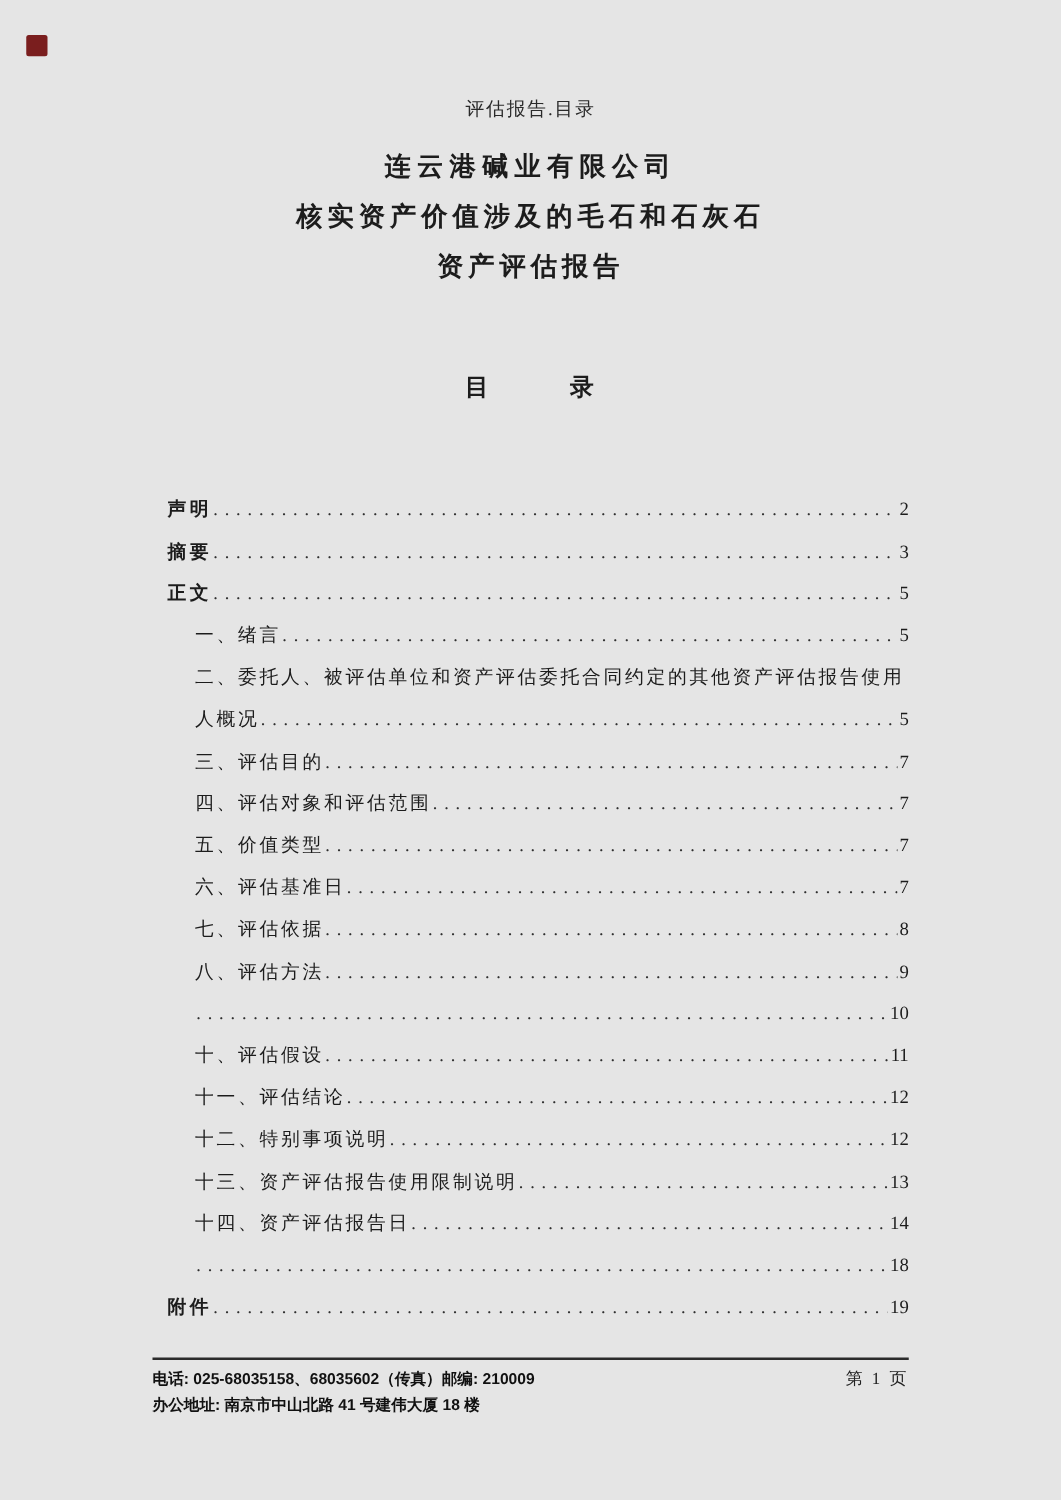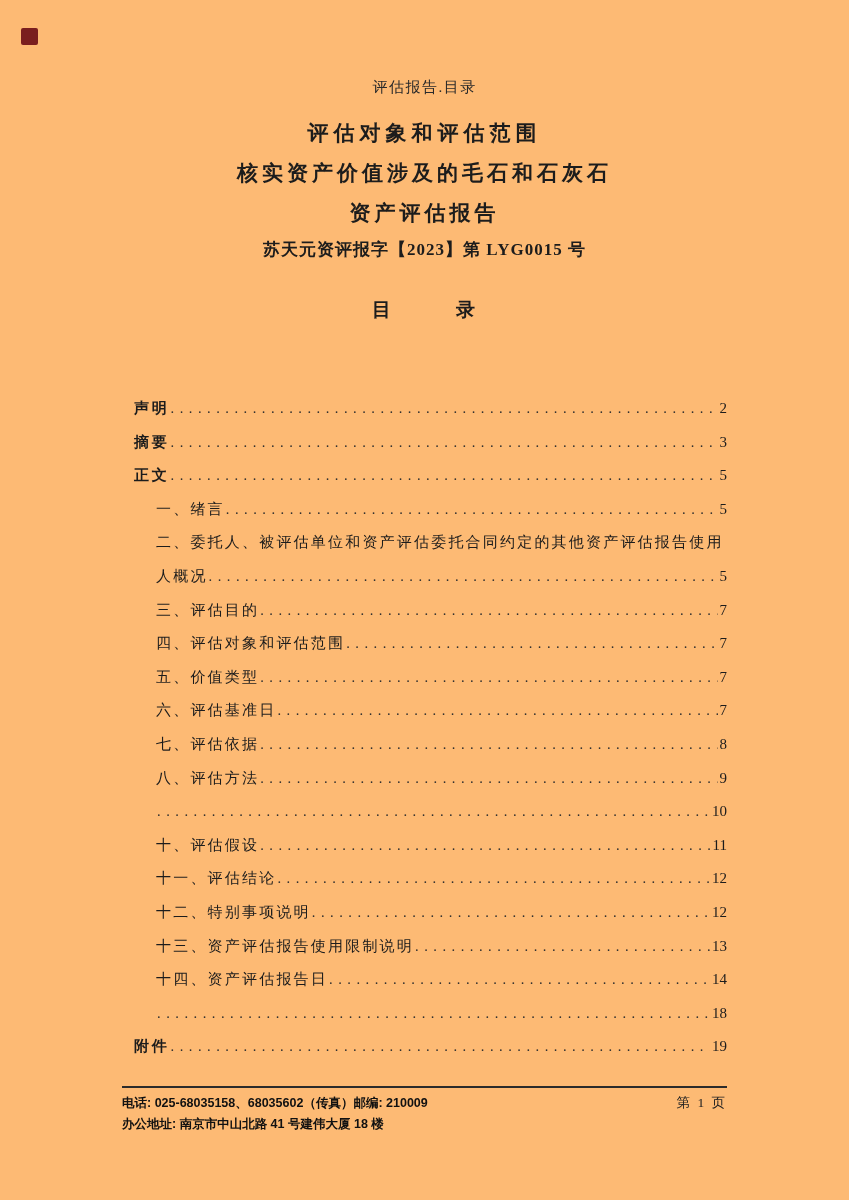--- a/index.html
+++ b/index.html
@@ -1,19 +1,19 @@
 <!DOCTYPE html>
 <html><head>
 <meta charset="utf-8">
 <style>
   html,body{margin:0;padding:0;background:#ffffff;}
   .page{
     position:relative;
     width:849px;height:1200px;
-    background:#fdba74;
+    background:#e5e5e5;
     margin:0 auto;
     font-family:"Liberation Serif","DejaVu Serif",serif;
     color:#1c1c1c;
     overflow:hidden;
   }
   .red-mark{
     position:absolute;left:21px;top:28px;
     width:17px;height:17px;border-radius:2px;
   }
   .center{position:absolute;left:0;width:100%;text-align:center;}
@@ -62,24 +62,23 @@
 </style>
 </head>
 <body>
 
 <div class="page">
 
   <div class="red-mark" style="background: rgb(122, 30, 30);"></div>
 
   <div class="center hdr">评估报告.目录</div>
 
-  <div class="center t1">评估对象和评估范围</div>
+  <div class="center t1">连云港碱业有限公司</div>
   <div class="center t3">资产评估报告</div>
   <div class="center t2">核实资产价值涉及的毛石和石灰石</div>
-  <div class="center docno">苏天元资评报字【2023】第 LYG0015 号</div>
 
   <div class="center toc-title">目　　　录</div>
 
   <div class="toc">
       <div class="toc-row lvl0 bold">
       <span class="t-text">声明</span>
       <span class="t-leader"></span>
       <span class="t-page">2</span>
     </div>
       <div class="toc-row lvl0 bold">

